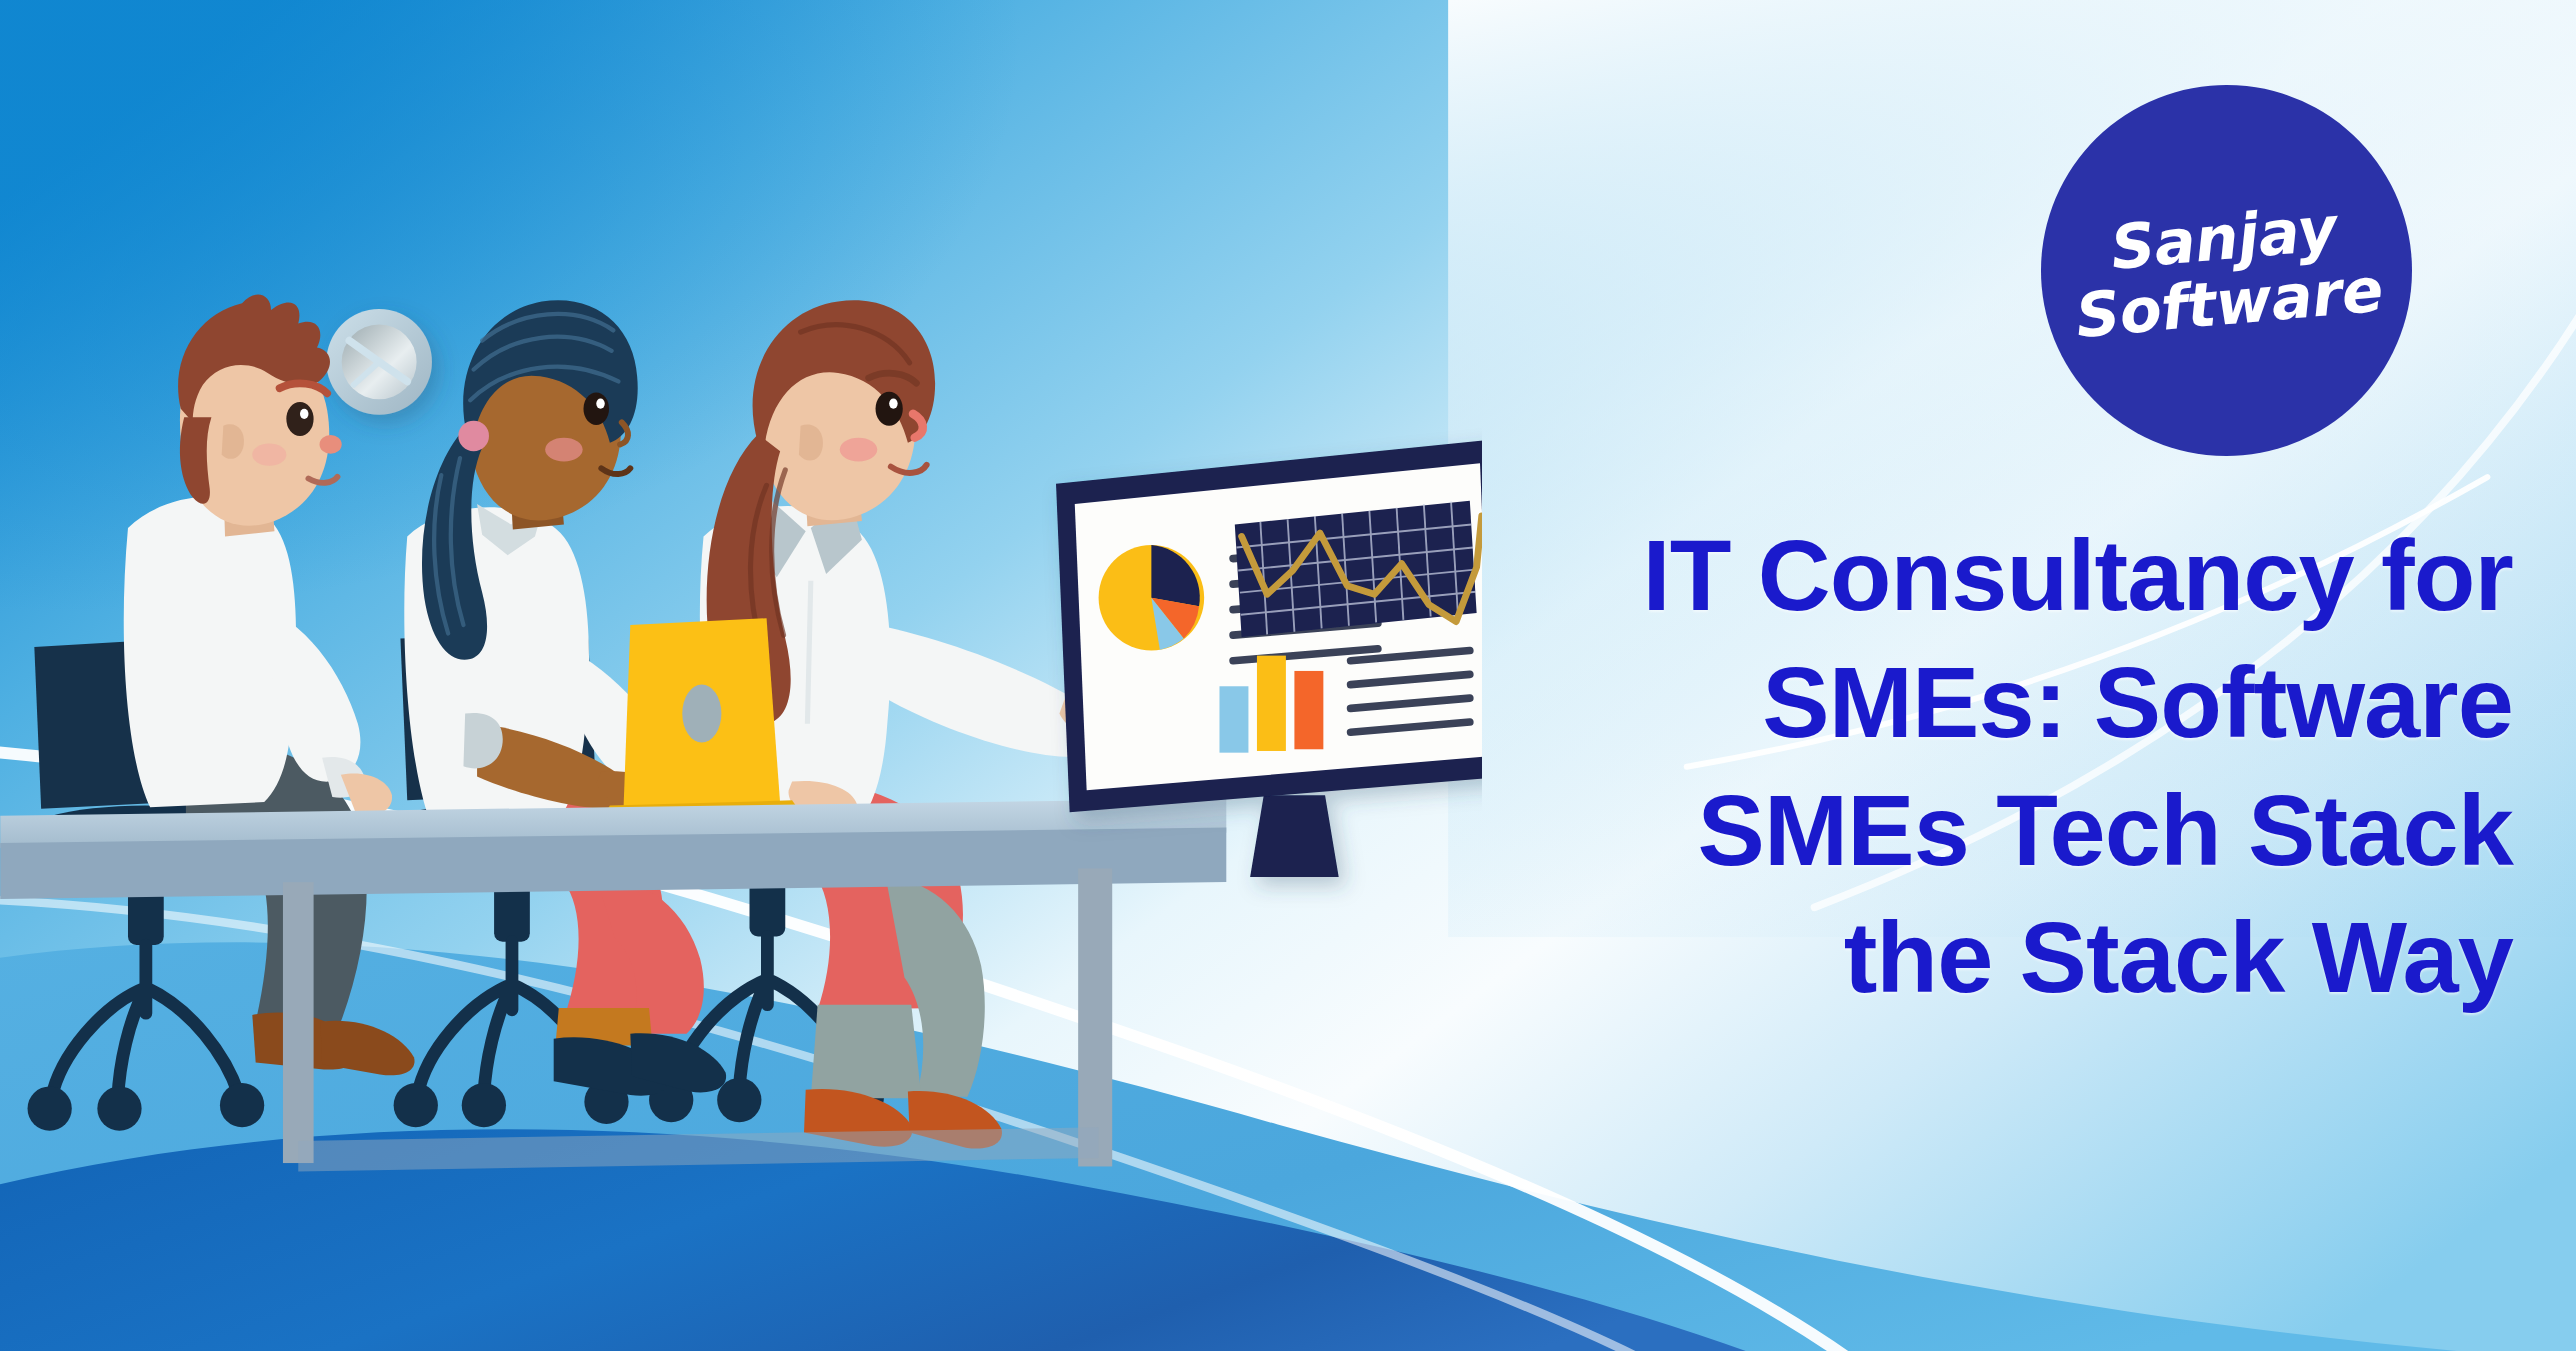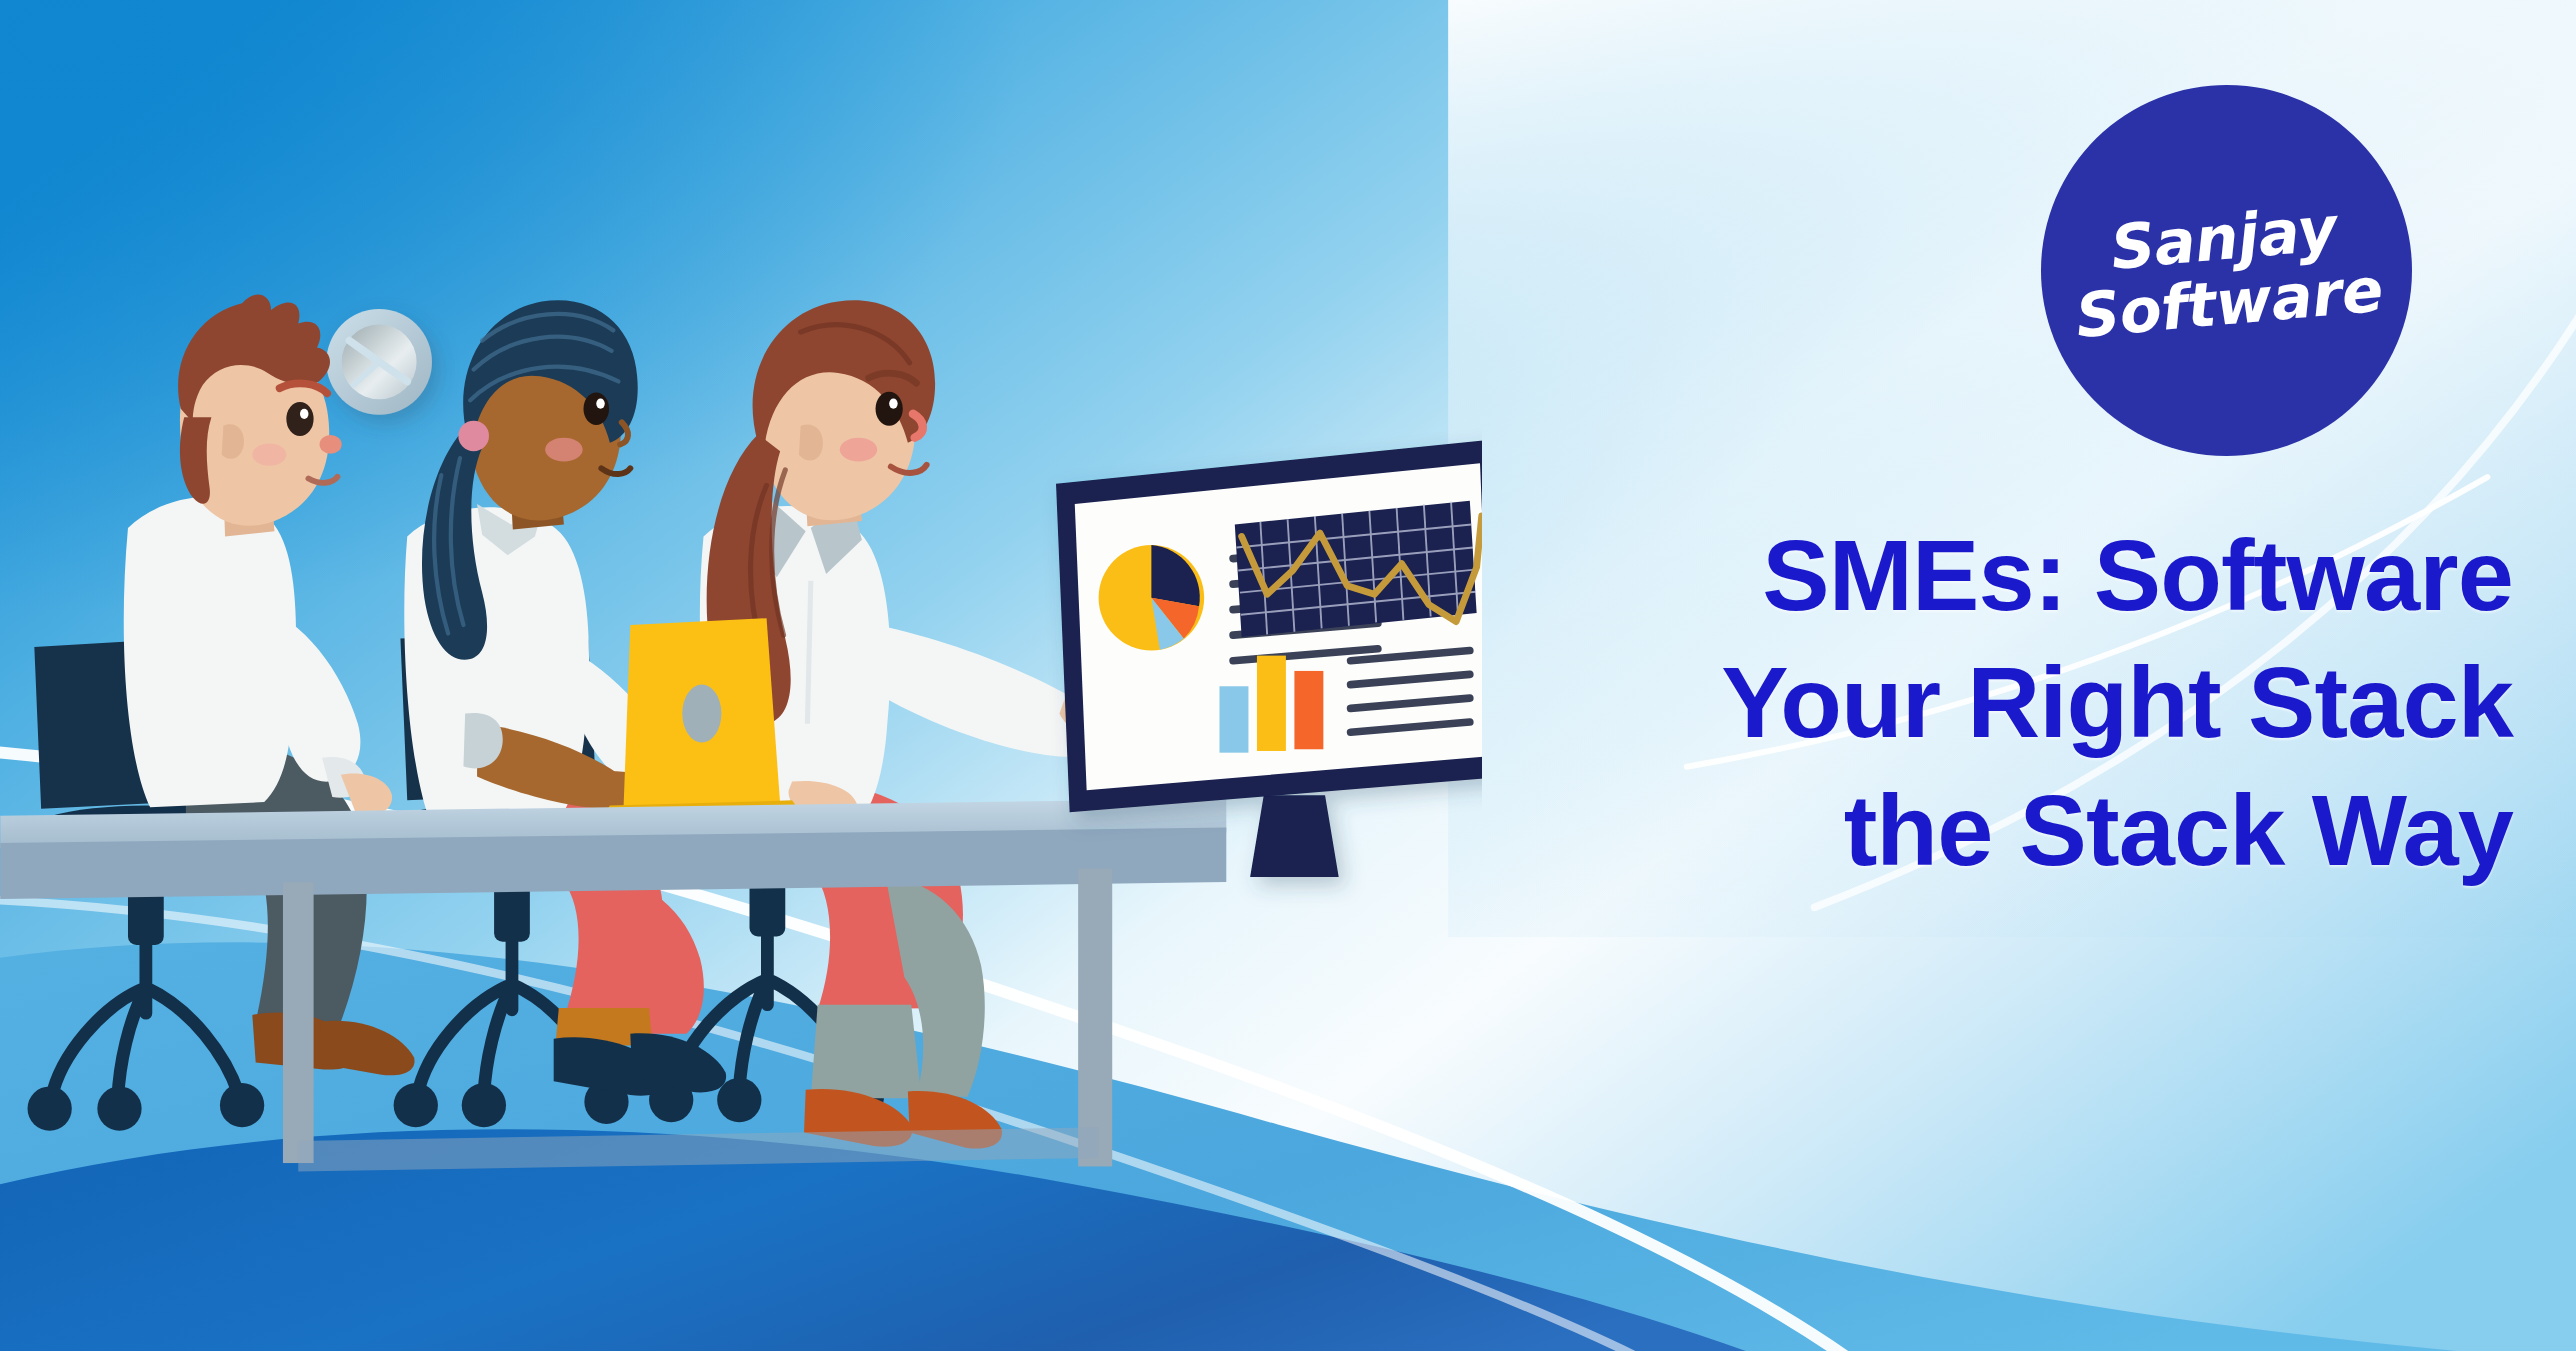--- a/index.html
+++ b/index.html
@@ -367,19 +367,20 @@
       </g>
     </svg>
   </div>
 
   <div id="logo" style="background: rgb(43, 50, 168);">
     <span class="logo-line logo-line-1" style="color: rgb(255, 255, 255);">Sanjay</span>
     <span class="logo-line logo-line-2" style="color: rgb(255, 255, 255);">Software</span>
   </div>
 
   <h1 id="headline">
+    <span class="hl-line" style="color: rgb(26, 26, 204);">IT Consultancy for</span>
     <span class="hl-line" style="color: rgb(26, 26, 204);">SMEs: Software</span>
-    <span class="hl-line" style="color: rgb(26, 26, 204);">Your Right Stack</span>
+    <span class="hl-line" style="color: rgb(26, 26, 204);">SMEs Tech Stack</span>
     <span class="hl-line" style="color: rgb(26, 26, 204);">the Stack Way</span>
   </h1>
 
 </div>
 
 
 </body></html>

